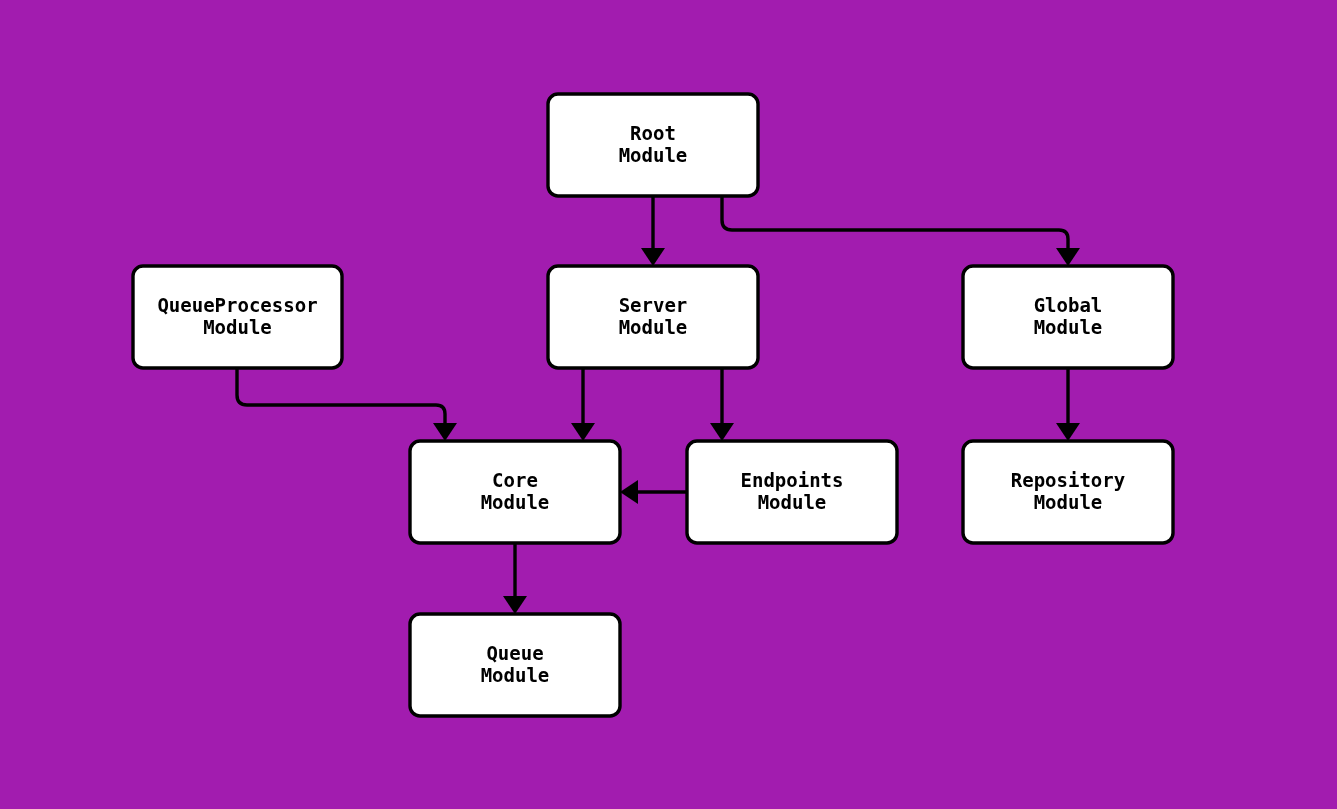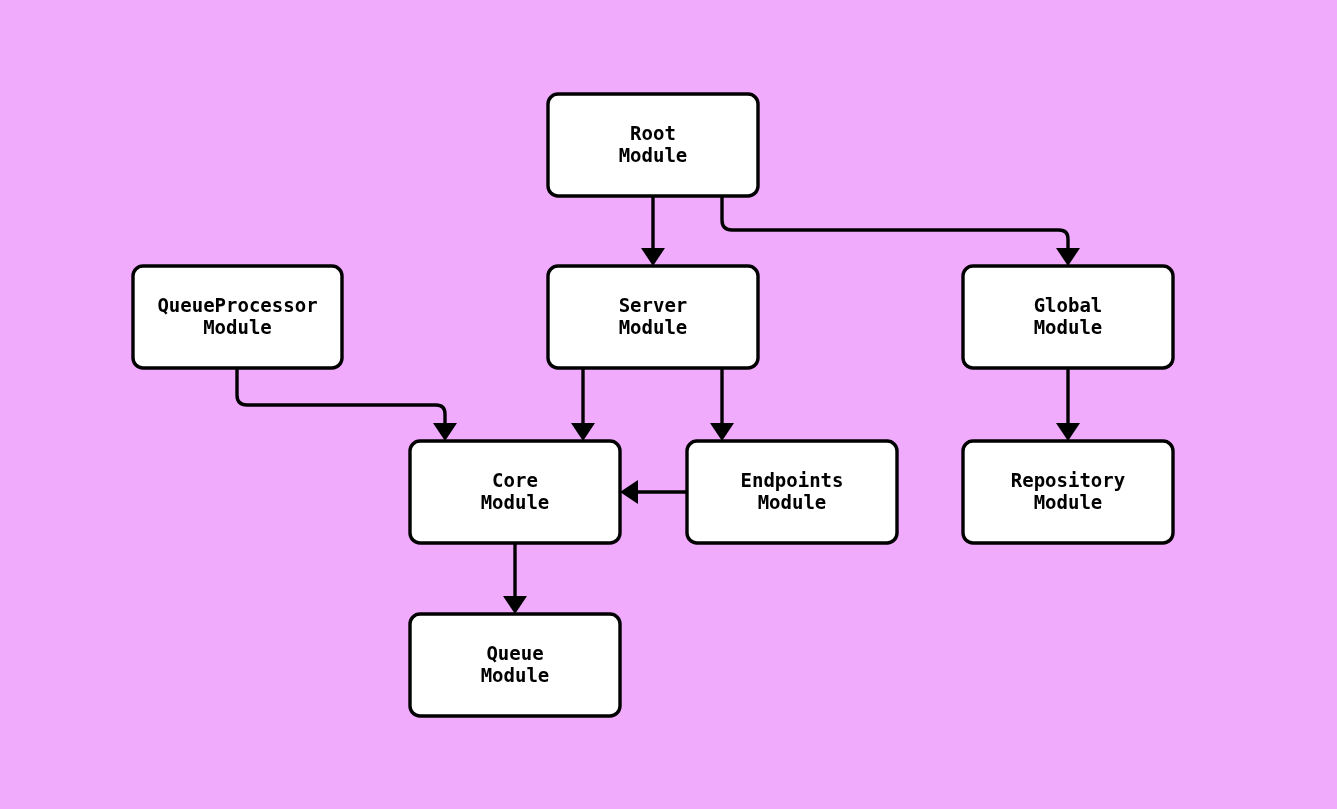--- a/index.html
+++ b/index.html
@@ -11,21 +11,21 @@
   body {
     width: 1337px;
     height: 809px;
     overflow: hidden;
     font-family: "DejaVu Sans Mono", "Liberation Mono", monospace;
   }
   #diagram-root {
     position: relative;
     width: 1337px;
     height: 809px;
-    background: #f0abfc;
+    background: #a21caf;
   }
   svg#diagram-canvas {
     display: block;
     width: 1337px;
     height: 809px;
   }
   .node-box {
     fill: #ffffff;
     stroke: #000000;
     stroke-width: 3.4;

